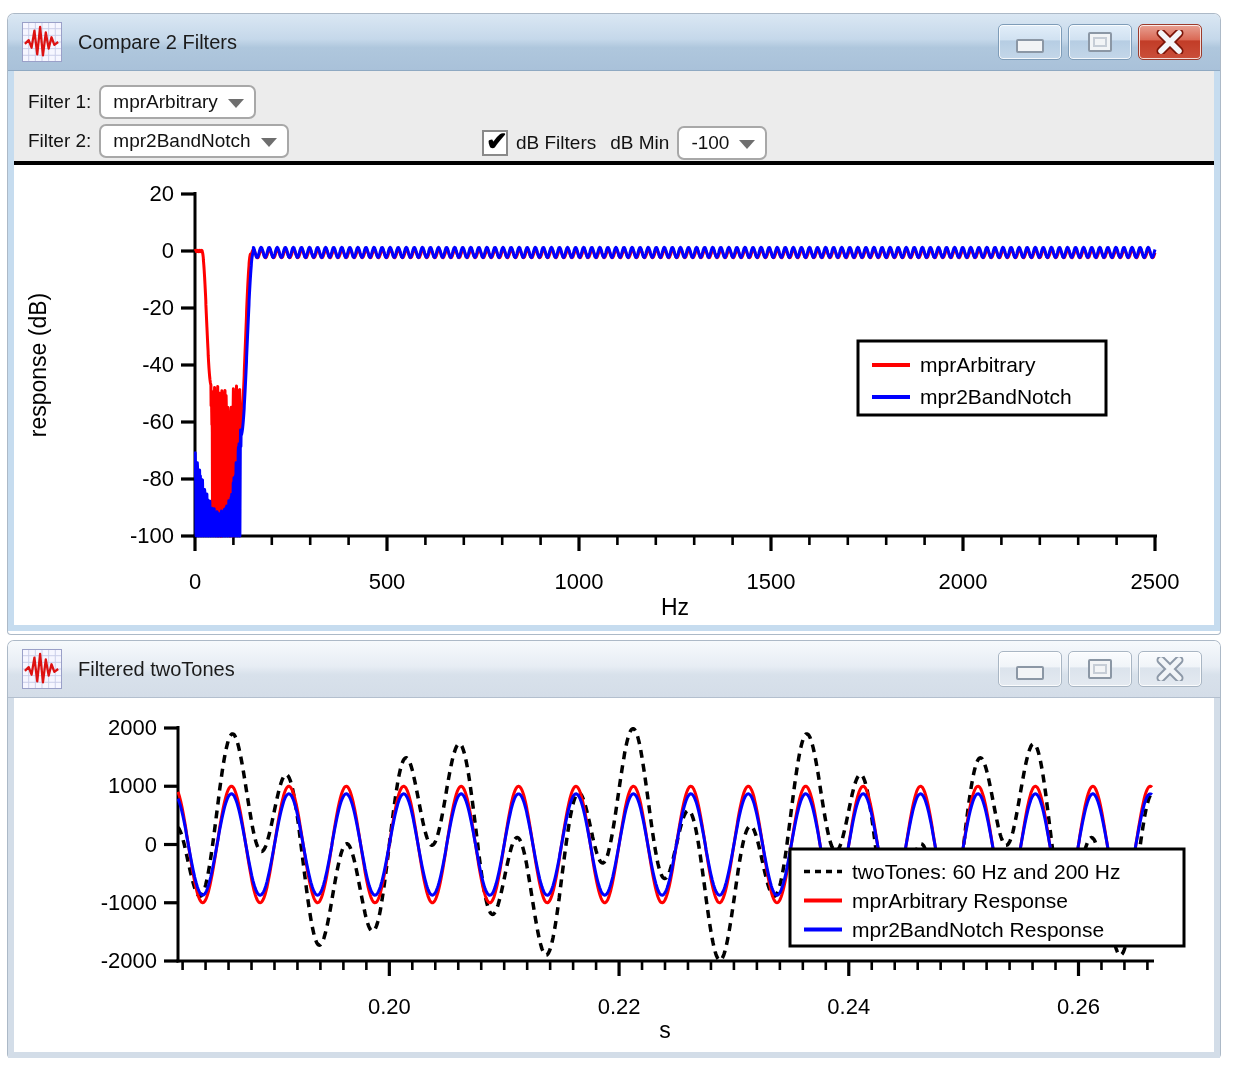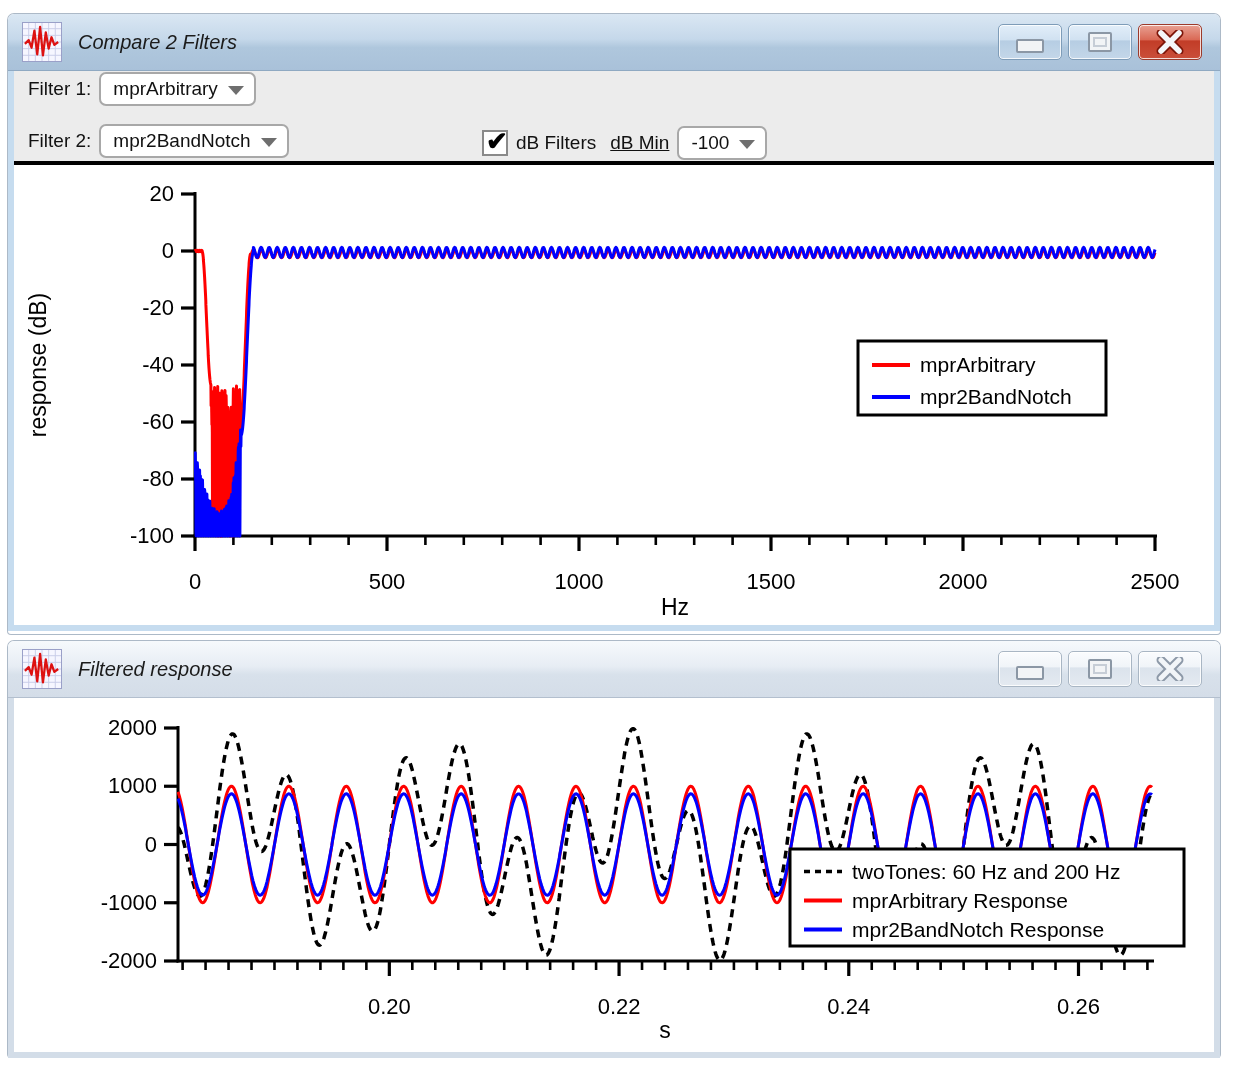--- a/index.html
+++ b/index.html
@@ -2,34 +2,34 @@
 <html><head>
 <meta charset="utf-8">
 <style>
   html,body{margin:0;padding:0;background:#ffffff;font-family:"Liberation Sans",sans-serif;}
   .stage{position:relative;width:1236px;height:1065px;background:#ffffff;overflow:hidden;}
   .win{position:absolute;border-radius:6px 6px 3px 3px;box-shadow:0 0 0 1px rgba(70,100,130,.45);}
   .titlebar{position:relative;height:56px;border-radius:6px 6px 0 0;display:flex;align-items:center;}
   .win1 .titlebar{background:linear-gradient(#dae7f3 0%,#c5d8ea 45%,#afc7dd 60%,#a9c1d9 100%);border-bottom:1px solid #8fa9c2;}
   .win2 .titlebar{background:linear-gradient(#f6f9fc 0%,#e7edf4 45%,#d8e1eb 60%,#d4dde8 100%);border-bottom:1px solid #b3bfce;}
   .app-icon{width:40px;height:40px;margin-left:14px;background:#f6f6ff;border:1px solid #9aa0c8;box-sizing:border-box;}
-  .win-title{margin-left:16px;font-size:20px;color:#1b1b1b;font-style:italic;}
+  .win-title{margin-left:16px;font-size:20px;color:#1b1b1b;}
   .win-btns{position:absolute;right:18px;top:10px;display:flex;gap:6px;}
   .wbtn{width:64px;height:36px;border-radius:5px;position:relative;box-sizing:border-box;display:flex;align-items:center;justify-content:center;}
   .win1 .wbtn{border:1px solid #7e9cb8;background:linear-gradient(#e2eef9 0%,#d0e1f1 45%,#b6cde3 46%,#c4d7e9 100%);box-shadow:inset 0 0 0 1px rgba(255,255,255,.8);}
   .win1 .wbtn.close{border:1px solid #9c3a2b;background:linear-gradient(#e8a193 0%,#d96753 45%,#c23c27 46%,#ca4f3a 100%);}
   .win2 .wbtn{border:1px solid #a9b6c4;background:linear-gradient(#fafcfe 0%,#f0f4f8 45%,#dbe3ec 46%,#e4eaf1 100%);box-shadow:inset 0 0 0 1px rgba(255,255,255,.85);}
   .glyph-min{width:24px;height:10px;background:#f2f4f6;border:2px solid #8b97a5;border-radius:2px;margin-top:8px;}
   .glyph-max{width:20px;height:16px;background:#f2f4f6;border:2px solid #8b97a5;border-radius:2px;box-shadow:inset 0 0 0 3px #f2f4f6,inset 0 0 0 5px #c6cdd6;}
   .win-body{background:#ffffff;border-style:solid;border-top:none;}
   .win1 .win-body{border-color:#c6dcef;border-width:0 6px 6px 6px;}
   .win2 .win-body{border-color:#d3dde8;border-width:0 6px 6px 6px;}
   .controls{position:relative;height:90px;background:#ececec;border-bottom:4px solid #000;}
   .ctl-row{position:absolute;display:flex;align-items:center;gap:8px;}
-  .row1{left:14px;top:1px;}
+  .row1{left:14px;top:14px;}
   .row2{left:14px;top:53px;justify-content:space-between;}
   .db-cluster{left:468px;top:55px;}
   .lbl{font-size:19px;color:#111;}
   .dropdown{height:34px;background:#ffffff;border:2px solid #a8a8a8;border-radius:7px;display:flex;align-items:center;padding:0 10px 0 12px;gap:10px;box-sizing:border-box;}
   .dropdown .val{font-size:19px;color:#111;}
   .dd-arrow{width:0;height:0;border-left:8px solid transparent;border-right:8px solid transparent;border-top:9px solid #6e6e6e;margin-top:2px;}
   .checkbox{width:26px;height:26px;background:#fff;border:2px solid #8a8a8a;box-sizing:border-box;position:relative;}
   .checkbox .mark{position:absolute;left:2px;top:-6px;font-size:26px;font-weight:bold;color:#000;}
   svg text{font-family:"Liberation Sans",sans-serif;}
 </style>
@@ -76,21 +76,21 @@
           <div class="dropdown">
             <span class="val">mpr2BandNotch</span>
             <span class="dd-arrow"></span>
           </div>
         </div>
         <div class="ctl-row db-cluster">
           <div class="checkbox">
             <span class="mark" id="db-check" style="visibility: visible;">✔</span>
           </div>
           <span class="lbl">dB Filters</span>
-          <span class="lbl" style="margin-left:6px;text-decoration:underline;">dB Min</span>
+          <span class="lbl" style="margin-left:6px;">dB Min</span>
           <div class="dropdown">
             <span class="val">-100</span>
             <span class="dd-arrow"></span>
           </div>
         </div>
       </div>
       <svg id="chart1" width="1200" height="463" viewBox="0 0 1200 463">
           <defs>
             <clipPath id="clip0">
               <rect x="180" y="23" width="964" height="350"></rect>
@@ -164,21 +164,21 @@
   </div>
 
   <div class="win win2" style="left:8px;top:641px;width:1212px;height:416px;">
     <div class="titlebar">
       <svg class="app-icon" viewBox="0 0 40 40">
         <g stroke="#c8cce8" stroke-width="1">
           <path d="M0 6h40M0 13h40M0 20h40M0 27h40M0 34h40M6 0v40M13 0v40M20 0v40M27 0v40M34 0v40"></path>
         </g>
         <polyline points="2,22 6,18 9,26 12,8 15,33 18,4 21,34 24,10 27,27 30,15 33,23 37,20" fill="none" stroke="#dd1111" stroke-width="2.4" stroke-linejoin="round"></polyline>
       </svg>
-      <span class="win-title">Filtered response</span>
+      <span class="win-title">Filtered twoTones</span>
       <div class="win-btns">
         <div class="wbtn">
             <div class="glyph-min"></div>
           </div>
         <div class="wbtn">
             <div class="glyph-max"></div>
           </div>
         <div class="wbtn">
           <svg width="30" height="24" viewBox="0 0 30 24">
             <path d="M6 3 L24 21 M24 3 L6 21" stroke="#8d99a8" stroke-width="9" stroke-linecap="round"></path>

